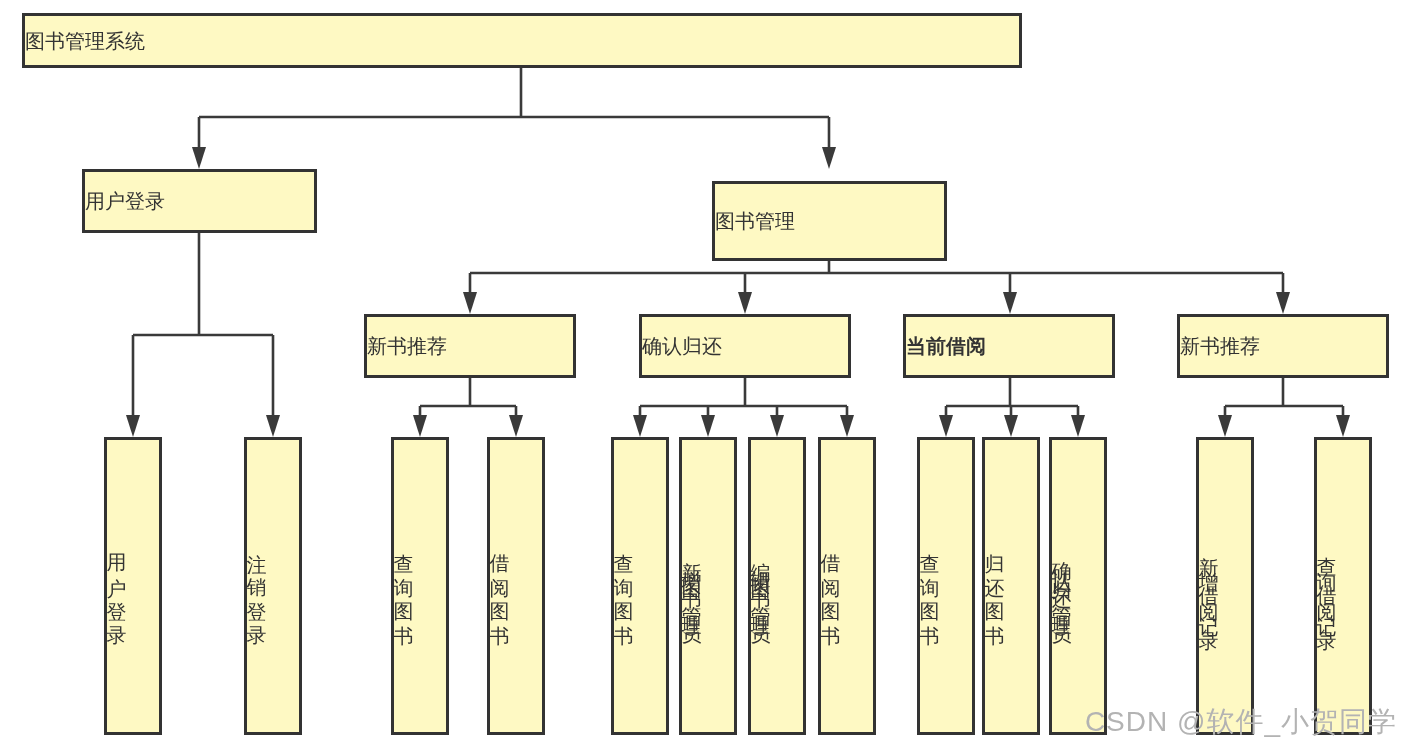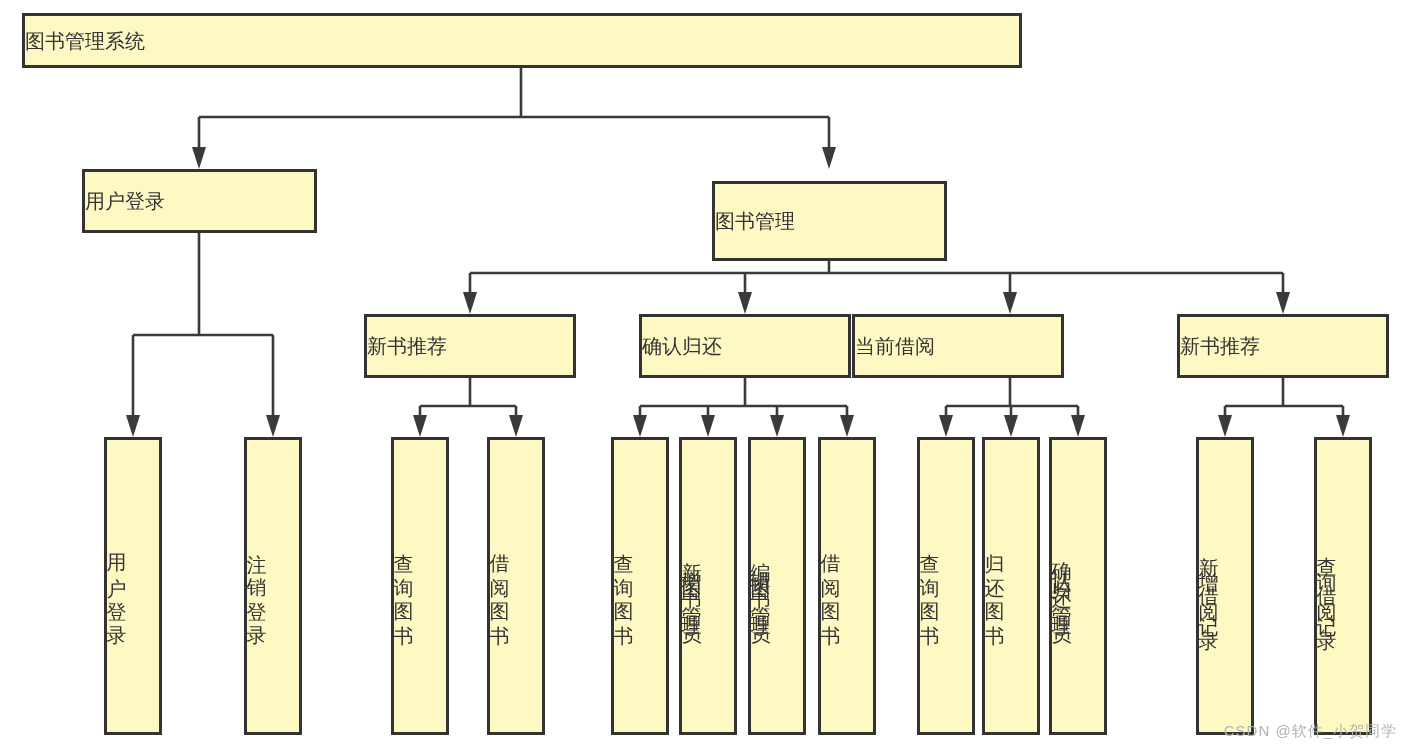--- a/index.html
+++ b/index.html
@@ -38,21 +38,21 @@
   }
   
   .root  { left: 22px;  top: 13px;  width: 1000px; height: 55px; }
   
   .l2a   { left: 82px;  top: 169px; width: 235px;  height: 64px; }
   .l2b   { left: 712px; top: 169px; width: 235px;  height: 80px; margin-top: 12px; }
   
   .l3    { top: 314px; width: 212px; height: 64px; }
   .l3a   { left: 364px; }
   .l3b   { left: 639px; }
-  .l3c   { left: 852px; }
+  .l3c   { left: 903px; font-weight: bold; }
   .l3d   { left: 1177px; }
   
   .leaf  { top: 437px; width: 58px; height: 298px; }
   .leaf span {
     writing-mode: vertical-rl;
     text-orientation: mixed;
     font-size: 20px;
     color: #333333;
     line-height: 1;
   }
@@ -69,21 +69,21 @@
   .p818  { left: 818px; }
   .p917  { left: 917px; }
   .p982  { left: 982px; }
   .p1049 { left: 1049px; }
   .p1196 { left: 1196px; }
   .p1314 { left: 1314px; }
   .watermark {
     position: absolute;
     right: 8px;
     bottom: 6px;
-    font-size: 15px;
+    font-size: 28px;
     color: #b3b3b3;
     letter-spacing: 1px;
     white-space: nowrap;
   }
 </style>
 </head>
 <body>
 
 <div id="stage">
 

